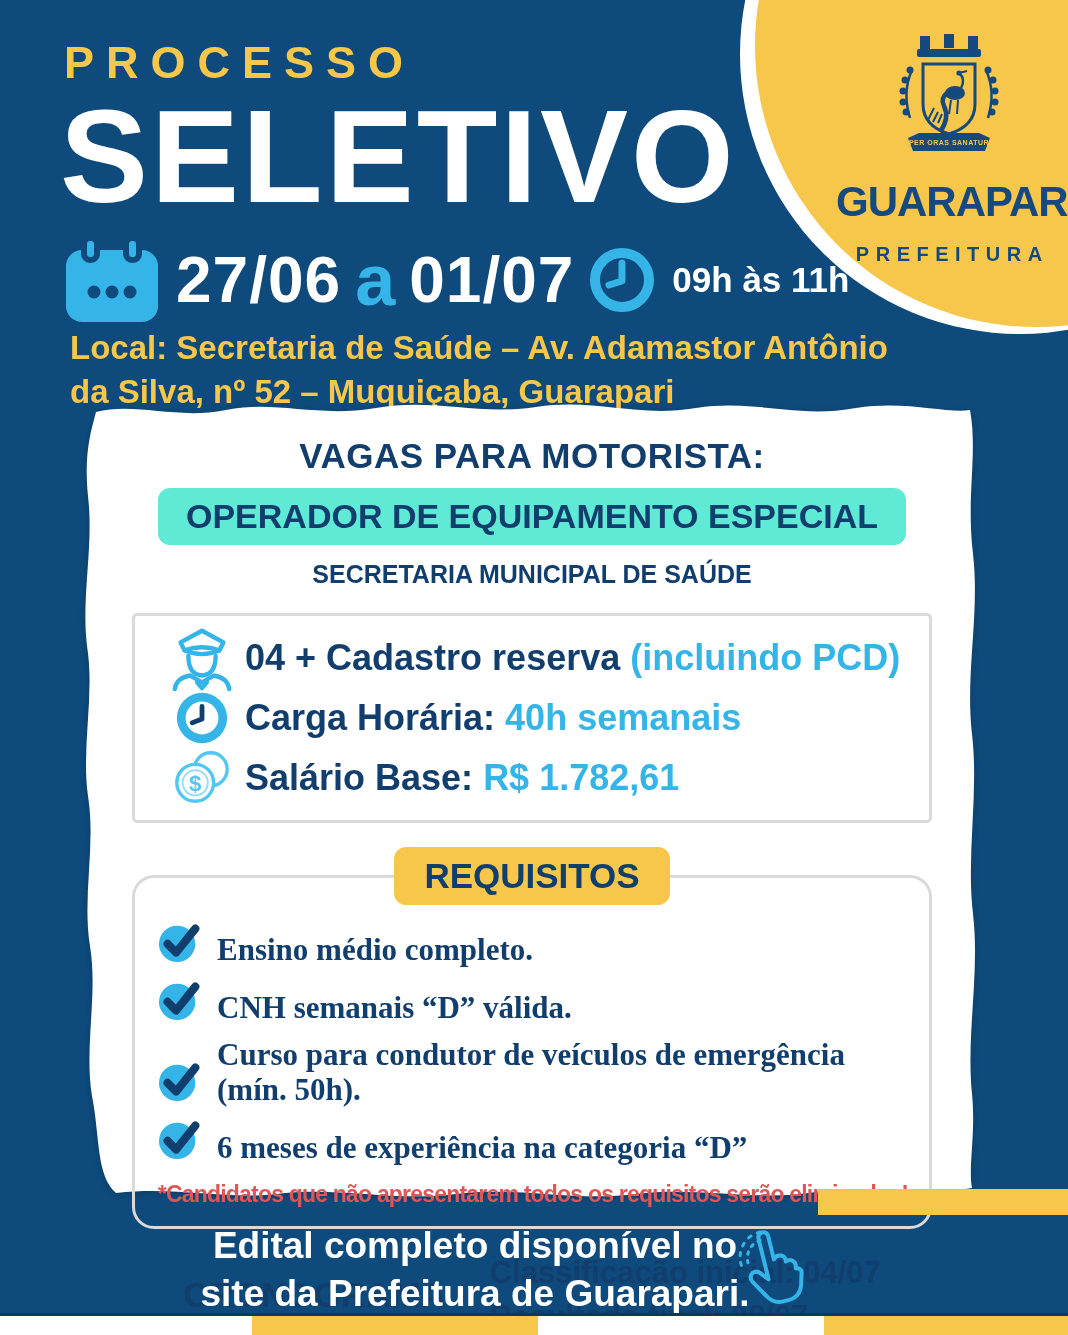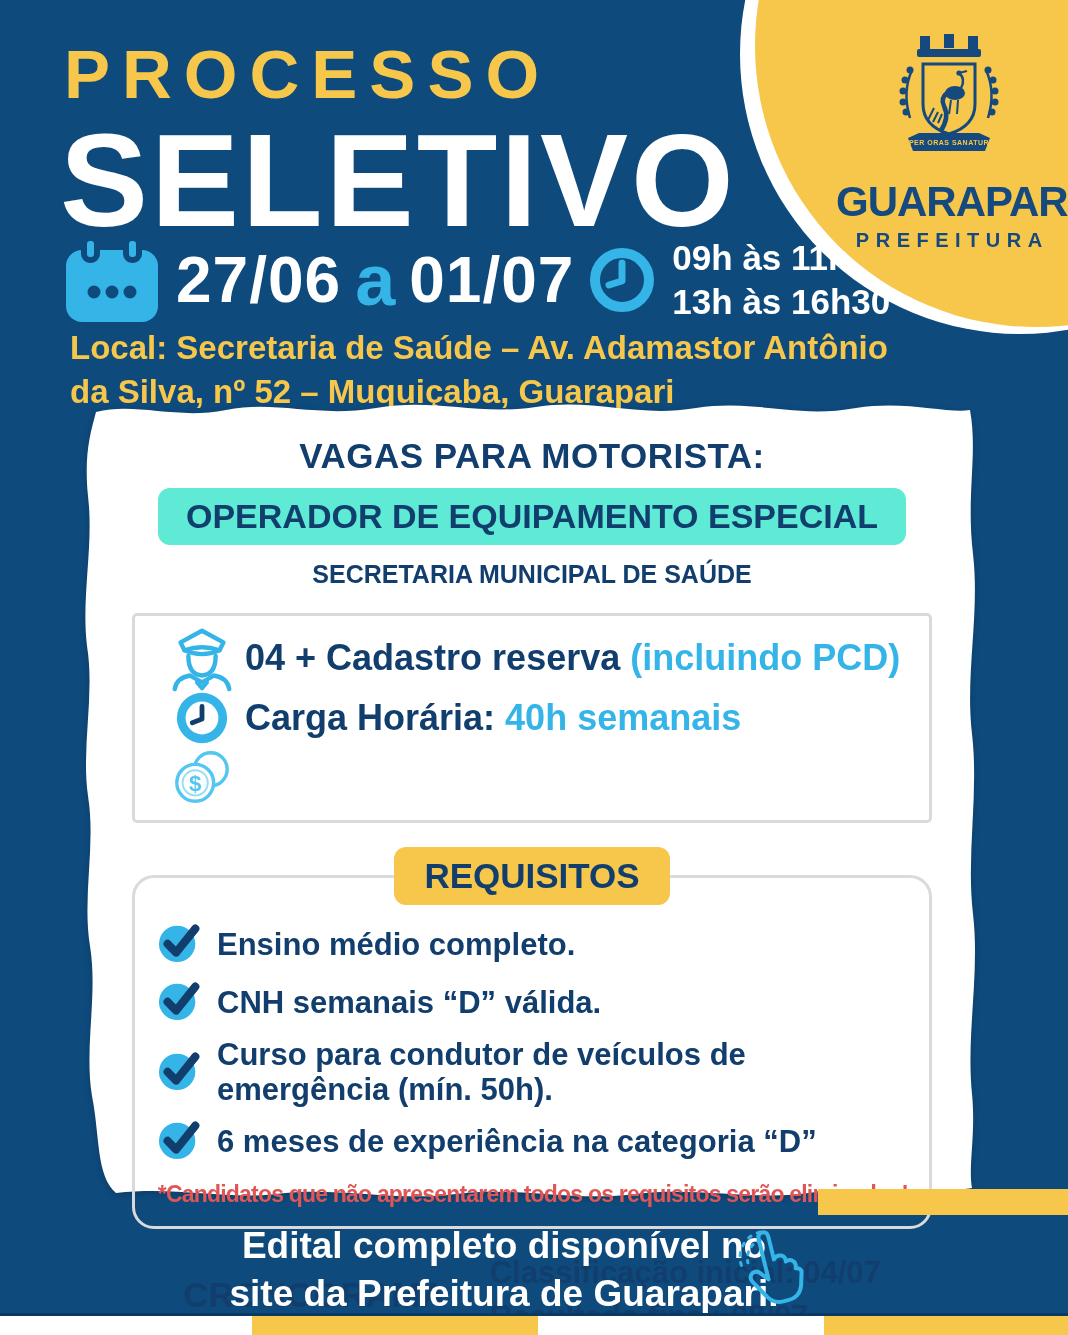--- a/index.html
+++ b/index.html
@@ -7,24 +7,24 @@
     position:relative;width:1068px;height:1335px;overflow:hidden;
     background:#0e4a7c;font-family:"Liberation Sans",sans-serif;
     -webkit-font-smoothing:antialiased;
   }
   
   .blob-white{position:absolute;left:740px;top:-226px;width:560px;height:560px;border-radius:50%;background:#ffffff;}
   .blob-yellow{position:absolute;left:755px;top:-235px;width:562px;height:562px;border-radius:50%;background:#f6c74b;}
   
   .logo{position:absolute;left:836px;top:22px;width:226px;text-align:center;color:#164a7e;}
   .logo .city{font-size:42px;font-weight:800;letter-spacing:-1px;margin-top:2px;}
-  .logo .org{font-size:20px;font-weight:600;letter-spacing:6.5px;margin-top:3px;text-indent:6.5px;text-align:center;}
+  .logo .org{font-size:20px;font-weight:600;letter-spacing:6.5px;margin-top:17px;text-indent:6.5px;text-align:center;}
   
   .headline{position:absolute;left:64px;top:40px;line-height:1;}
-  .headline .l1{color:#f6c74b;font-size:69px;font-weight:800;letter-spacing:12px;}
+  .headline .l1{color:#f6c74b;font-size:45px;font-weight:800;letter-spacing:12px;}
   .headline .l2{color:#ffffff;font-size:132px;font-weight:800;letter-spacing:3px;margin-top:6px;margin-left:-4px;}
   
   .daterow{position:absolute;left:64px;top:236px;display:flex;align-items:center;}
   .daterow .num{color:#fff;font-size:64px;font-weight:800;letter-spacing:1px;}
   .daterow .conn{color:#35b4e8;font-size:72px;font-weight:800;margin:0 14px;}
   .times{margin-left:14px;color:#fff;font-size:35px;font-weight:700;line-height:1.26;}
   
   .local{position:absolute;left:70px;top:326px;color:#f6c74b;font-size:33px;font-weight:700;line-height:1.34;}
   
   .card-svg{position:absolute;left:76px;top:394px;filter:drop-shadow(0 2px 3px rgba(0,0,0,.18));}
@@ -32,31 +32,31 @@
   .card .heading{text-align:center;font-size:35px;font-weight:800;letter-spacing:.5px;}
   .pill{display:table;margin:12px auto 0;background:#5eead4;border-radius:12px;padding:9px 28px;font-size:34px;font-weight:800;}
   .dept{text-align:center;font-size:25px;font-weight:800;margin-top:15px;}
   .info-box{margin-top:24px;border:3px solid #dadada;border-radius:5px;padding:12px 10px 12px 24px;}
   .irow{display:flex;align-items:center;height:60px;}
   .irow .ic{width:86px;display:flex;justify-content:center;align-items:center;flex-shrink:0;}
   .irow .txt{font-size:36px;font-weight:800;}
   .hl{color:#35b4e8;}
   .req-pill{position:relative;z-index:2;display:table;margin:24px auto -30px;background:#f6c74b;border-radius:12px;padding:9px 30px;font-size:35px;font-weight:800;}
   .req-box{position:relative;border:3px solid #dadada;border-radius:22px;padding:44px 20px 18px 22px;}
-  .rrow{display:flex;align-items:center;margin-top:12px;}
+  .rrow{display:flex;align-items:flex-end;margin-top:12px;font-family:Liberation Serif, serif;}
   .rrow:first-child{margin-top:0;}
   .rrow .ck{flex-shrink:0;margin-right:14px;margin-top:-2px;}
   .rrow .txt{font-size:31px;font-weight:800;line-height:1.12;max-width:740px;}
   .warning{margin-top:16px;text-align:center;color:#e05656;font-size:23px;font-weight:700;letter-spacing:-.8px;white-space:nowrap;}
   .crono{display:flex;align-items:center;justify-content:center;margin-top:22px;gap:44px;}
   .crono .ct{font-size:35px;font-weight:800;}
   .crono .cl{font-size:31px;font-weight:800;line-height:1.4;}
   
   .yellow-band{position:absolute;left:818px;top:1189px;width:250px;height:26px;background:#f6c74b;}
-  .footer-text{position:absolute;left:0;top:1222px;width:950px;text-align:center;color:#fff;font-size:37px;font-weight:700;line-height:1.3;padding-left:29px;}
+  .footer-text{position:absolute;left:0;top:1222px;width:950px;text-align:center;color:#fff;font-size:37px;font-weight:700;line-height:1.3;}
   .hand{position:absolute;left:732px;top:1220px;}
   .divline{position:absolute;left:0;top:1313px;width:1068px;height:3px;background:#0a3a64;}
   .strip{position:absolute;top:1316px;height:19px;}
   .s-w{background:#ffffff;}
   .s-y{background:#f6c74b;}
 </style>
 </head>
 <body>
 
 <div class="poster">
@@ -117,21 +117,20 @@
     </svg>
     <span class="num">27/06</span>
     <span class="conn">a</span>
     <span class="num">01/07</span>
     <svg width="72" height="72" viewBox="0 0 72 72" style="margin-left:12px">
       <circle cx="36" cy="36" r="27" stroke="#35b4e8" stroke-width="10" fill="none"></circle>
       <path d="M36,19 L36,37 L23,41" stroke="#35b4e8" stroke-width="7" fill="none" stroke-linecap="round" stroke-linejoin="round"></path>
     </svg>
     <div class="times">
       <div>09h às 11h</div>
-      <div>13h às 16h30</div>
     </div>
   </div>
 
   <div class="local">
     <div>Local: Secretaria de Saúde – Av. Adamastor Antônio</div>
     <div>da Silva, nº 52 – Muquiçaba, Guarapari</div>
   </div>
 
   <svg class="card-svg" width="912" height="814" viewBox="0 0 912 814">
     <path fill="#ffffff" d="M20,18
@@ -177,20 +176,21 @@
       </div>
       <div class="irow">
         <span class="ic">
           <svg width="64" height="64" viewBox="0 0 66 66">
             <circle cx="42" cy="24" r="17" stroke="#53c6f1" stroke-width="3.5" fill="none"></circle>
             <circle cx="26" cy="38" r="19" fill="#ffffff" stroke="#53c6f1" stroke-width="3.5"></circle>
             <circle cx="26" cy="38" r="13" stroke="#53c6f1" stroke-width="2" fill="none" opacity="0.6"></circle>
             <text x="26" y="46" text-anchor="middle" font-size="23" font-weight="bold" fill="#53c6f1">$</text>
           </svg>
         </span>
+        <span class="txt"><span>Salário Base: </span><span class="hl">R$ 1.782,61</span></span>
       </div>
     </div>
 
     <div class="req-pill">REQUISITOS</div>
     <div class="req-box">
       <div class="rrow">
         <span class="ck">
           <svg width="46" height="44" viewBox="0 0 48 46">
               <circle cx="21" cy="25" r="19" fill="#35b4e8"></circle>
               <path d="M11,25 L20,34 L40,9" stroke="#123e6e" stroke-width="8.5" fill="none" stroke-linecap="round" stroke-linejoin="round"></path>

